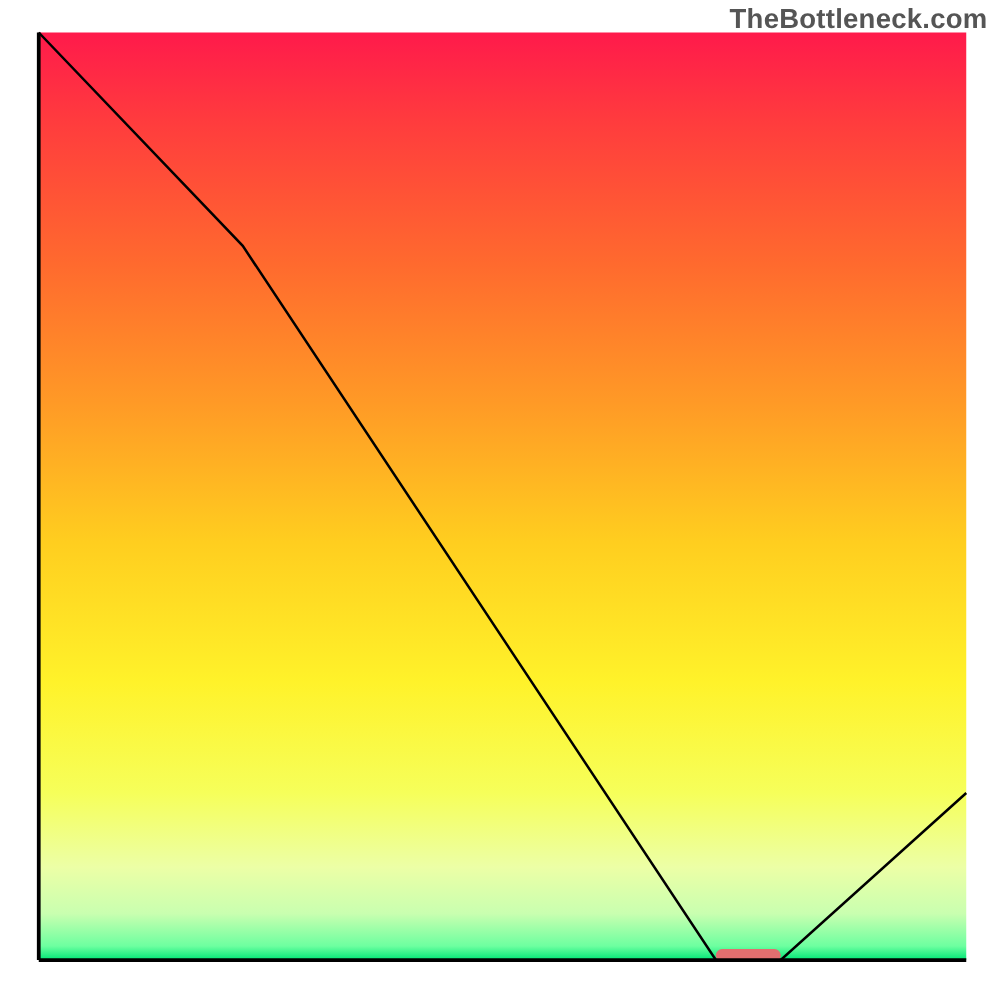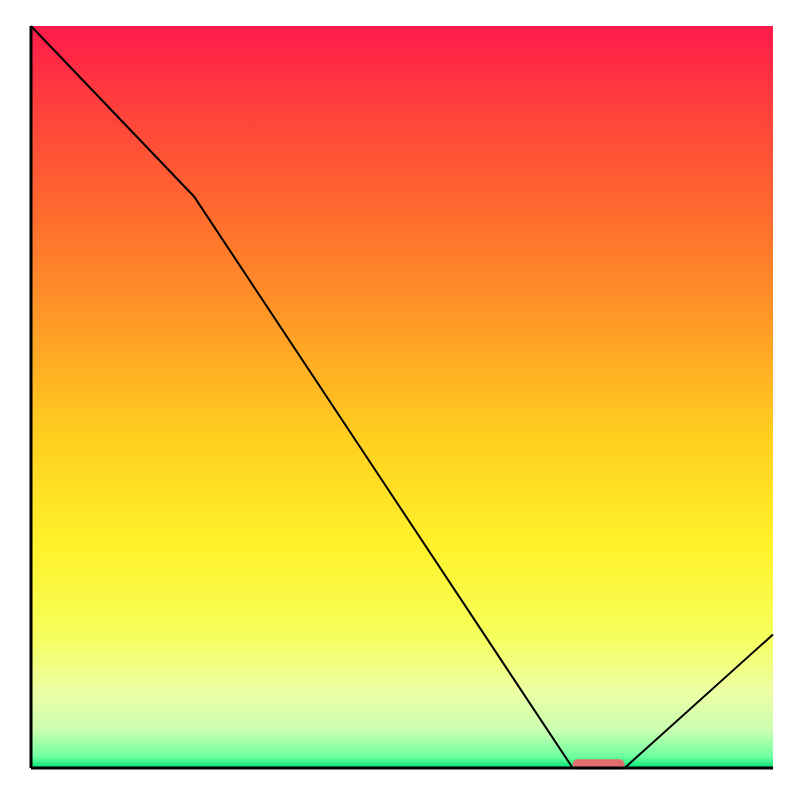--- a/index.html
+++ b/index.html
@@ -34,20 +34,21 @@
   }
   .marker {
     stroke: none;
   }
 </style>
 </head>
 <body>
 
 <div class="stage">
 
+  <div class="watermark">TheBottleneck.com</div>
 
   <svg class="chart" viewBox="0 0 800 800">
     <defs>
       <linearGradient id="bg-grad" x1="0" y1="0" x2="0" y2="1">
           <stop offset="0%" stop-color="#ff1a4b"></stop>
           <stop offset="10%" stop-color="#ff3d3d"></stop>
           <stop offset="25%" stop-color="#ff6a2e"></stop>
           <stop offset="40%" stop-color="#ff9a26"></stop>
           <stop offset="55.00000000000001%" stop-color="#ffce1f"></stop>
           <stop offset="70%" stop-color="#fff22a"></stop>

